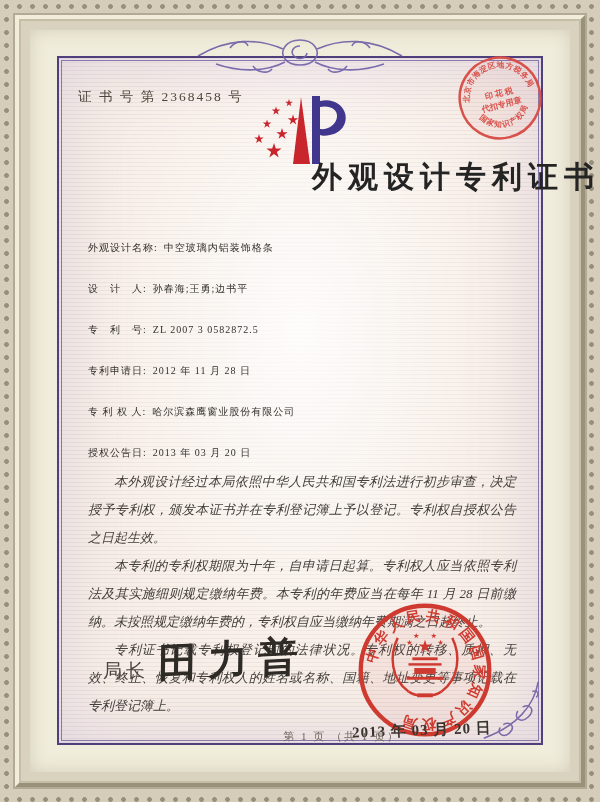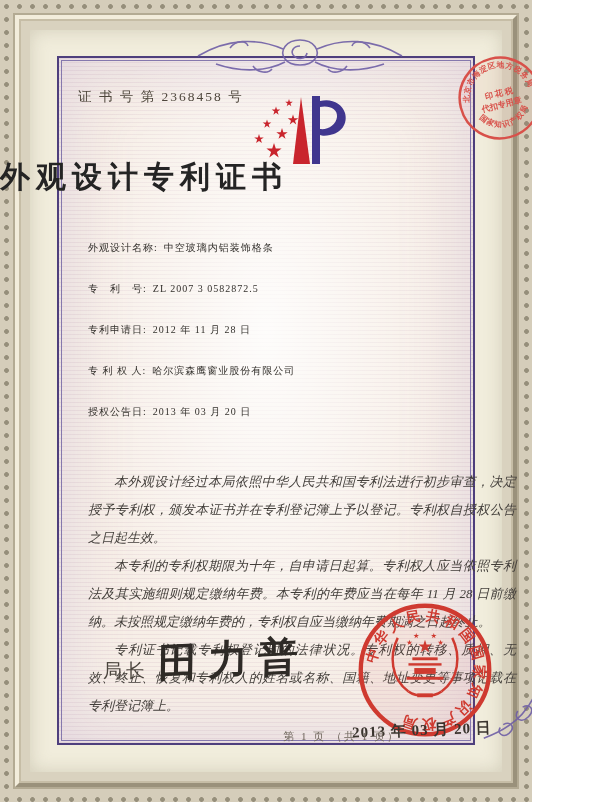--- a/index.html
+++ b/index.html
@@ -1,36 +1,36 @@
 <!DOCTYPE html>
 <html><head>
 <meta charset="utf-8">
 <style>
   html,body{margin:0;padding:0;}
   body{font-family:"Liberation Serif","DejaVu Serif",serif;}
-  .page{position:relative;width:532px;height:802px;overflow:hidden;
+  .page{position:relative;width:600px;height:802px;overflow:hidden;
     background-color:#d5cdba;
     background-image:radial-gradient(circle at 50% 50%, #968f7b 2px, rgba(0,0,0,0) 2.8px);
     background-size:13px 13px;text-decoration:underline;}
   .bevel{position:absolute;inset:15px;background:#d9d2bf;
     border:4px solid;border-color:#f2ecdb #9a917b #9a917b #f2ecdb;
     box-shadow:0 0 0 2px #b3aa93, inset 0 0 0 2px #c6bda6;}
   .paper{position:absolute;inset:30px;background:#f1eddc;
     box-shadow:inset 0 0 18px rgba(120,110,85,0.25);}
   .inner-field{position:absolute;left:57px;right:57px;top:56px;bottom:57px;
     background-color:#f7efe7;
     background-image:
       radial-gradient(ellipse at 50% 40%, rgba(255,255,255,0.85), rgba(255,255,255,0) 65%),
       repeating-linear-gradient(0deg, rgba(186,148,172,0.16) 0 1px, rgba(0,0,0,0) 1px 4px);
     box-shadow:inset 0 0 70px rgba(165,140,195,0.28);
     border:2px solid #4e3f7d;}
   .inner-line{position:absolute;inset:2px;border:1px solid #8578ad;pointer-events:none;}
 
   .cert-no{position:absolute;left:78px;top:88px;font-size:13.5px;color:#4e463c;letter-spacing:2px;}
-  .title{position:absolute;left:0;right:0;top:157px;text-align:left;
+  .title{position:absolute;left:0;right:0;top:157px;text-align:right;
     font-size:30px;font-weight:bold;color:#242424;letter-spacing:6px;}
   .fields{position:absolute;left:88px;top:237px;width:440px;}
   .field-row{font-size:10px;color:#33302c;margin-bottom:19px;line-height:22px;letter-spacing:1px;}
   .field-row .lbl{color:#33302c;}
   .field-row .val{padding-left:6px;}
   .body-text{position:absolute;left:88px;top:468px;width:428px;
     font-size:13px;line-height:28px;color:#423e3a;text-align:justify;font-style:italic;}
   .body-text p{margin:0;text-indent:2em;}
   .sig-role{position:absolute;left:103px;top:658px;font-size:19px;color:#4a443d;letter-spacing:4px;}
   .sig-name{position:absolute;left:158px;top:632px;font-size:40px;font-weight:bold;color:#2e2a26;
@@ -118,20 +118,23 @@
     </g>
   </svg>
 
   <div class="title">外观设计专利证书</div>
 
   <div class="fields">
     <div class="field-row">
       <span class="lbl">外观设计名称:</span><span class="val">中空玻璃内铝装饰格条</span>
     </div>
     <div class="field-row">
+      <span class="lbl">设　计　人:</span><span class="val">孙春海;王勇;边书平</span>
+    </div>
+    <div class="field-row">
       <span class="lbl">专　利　号:</span><span class="val">ZL 2007 3 0582872.5</span>
     </div>
     <div class="field-row">
       <span class="lbl">专利申请日:</span><span class="val">2012 年 11 月 28 日</span>
     </div>
     <div class="field-row">
       <span class="lbl">专 利 权 人:</span><span class="val">哈尔滨森鹰窗业股份有限公司</span>
     </div>
     <div class="field-row">
       <span class="lbl">授权公告日:</span><span class="val">2013 年 03 月 20 日</span>

